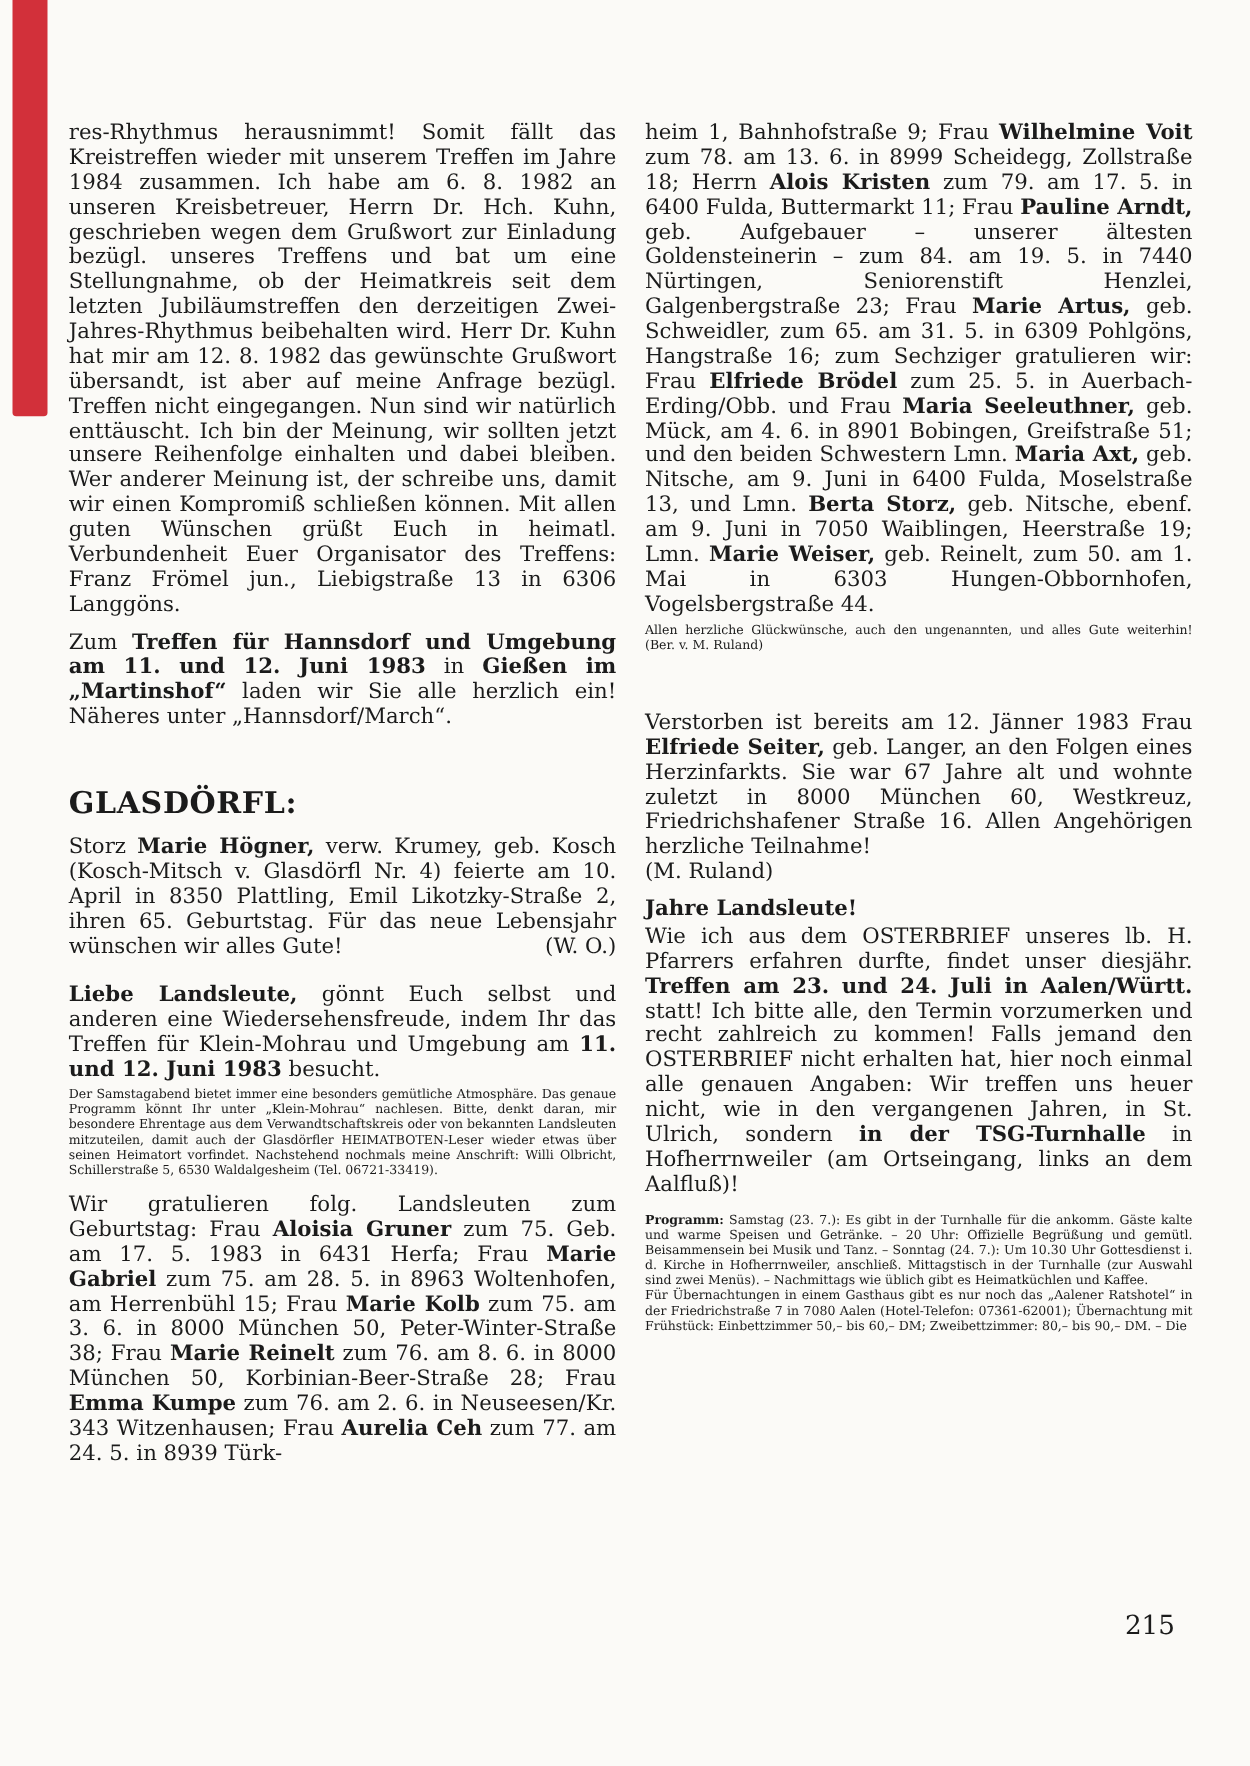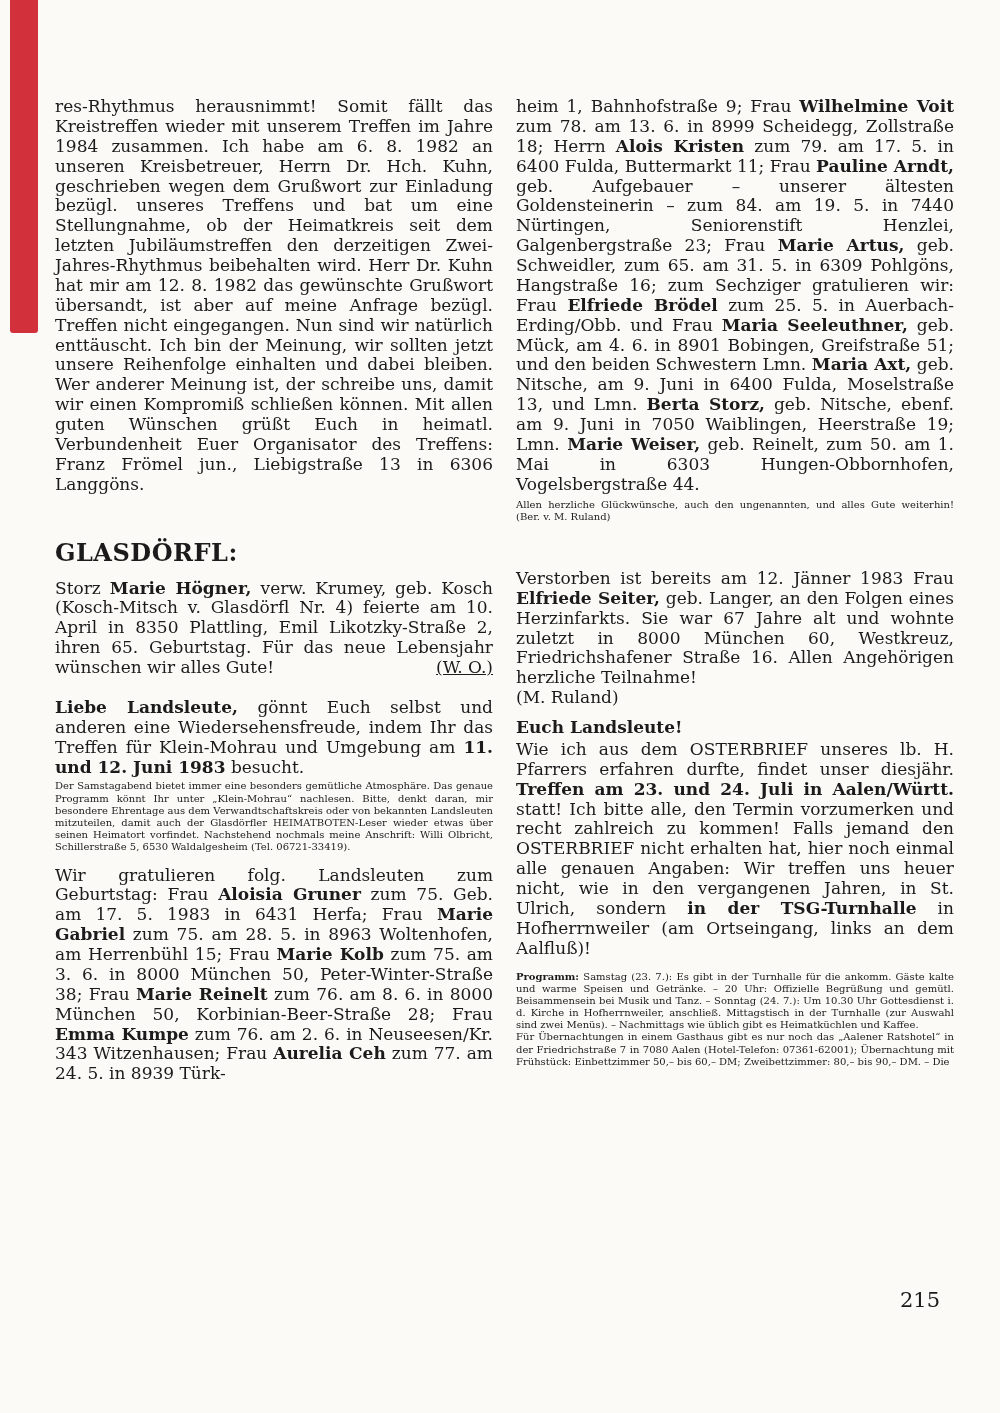--- a/index.html
+++ b/index.html
@@ -23,46 +23,47 @@
   .col-right { left: 516px; width: 438px; }
   .column p { margin: 0; }
   .paragraph { text-align: justify; }
   .normal  { font-size: 17px;   line-height: 1.17; }
   .small   { font-size: 10px; line-height: 1.22; }
   .heading {
     font-size: 24px; font-weight: bold;
     letter-spacing: 0.5px; text-align: left;
   }
   .bold { font-weight: bold; }
-  .run-right { float: right; text-decoration: underline; }
+  .run-right { float: right; }
   .align-right { text-align: left; }
   .page-number {
     position: absolute;
     right: 60px; top: 1288px;
     font-size: 21px;
   }
 </style>
 </head>
 <body style="background: rgb(251, 250, 247); color: rgb(27, 27, 27);">
 
 <div class="ribbon" style="background: rgb(210, 48, 58);"></div>
 
 <div class="column col-left">
     <p class="paragraph normal" style="margin-top: 0px;"><span class="">res-Rhythmus herausnimmt! Somit fällt das Kreistreffen wieder mit unserem Treffen im Jahre 1984 zusammen. Ich habe am 6. 8. 1982 an unseren Kreisbetreuer, Herrn Dr. Hch. Kuhn, geschrieben wegen dem Grußwort zur Einladung bezügl. unseres Treffens und bat um eine Stellungnahme, ob der Heimatkreis seit dem letzten Jubiläumstreffen den derzeitigen Zwei-Jahres-Rhythmus beibehalten wird. Herr Dr. Kuhn hat mir am 12. 8. 1982 das gewünschte Grußwort übersandt, ist aber auf meine Anfrage bezügl. Treffen nicht eingegangen. Nun sind wir natürlich enttäuscht. Ich bin der Meinung, wir sollten jetzt unsere Reihenfolge einhalten und dabei bleiben. Wer anderer Meinung ist, der schreibe uns, damit wir einen Kompromiß schließen können. Mit allen guten Wünschen grüßt Euch in heimatl. Verbundenheit Euer Organisator des Treffens: Franz Frömel jun., Liebigstraße 13 in 6306 Langgöns.</span></p>
+    <p class="paragraph normal" style="margin-top: 10px;"><span class="">Zum </span><span class="bold">Treffen für Hannsdorf und Umgebung am 11. und 12. Juni 1983</span><span class=""> in </span><span class="bold">Gießen im „Martinshof“</span><span class=""> laden wir Sie alle herzlich ein! Näheres unter „Hannsdorf/March“.</span></p>
     <p class="heading normal" style="margin-top: 44px;"><span class="bold">GLASDÖRFL:</span></p>
     <p class="paragraph normal" style="margin-top: 12px;"><span class="">Storz </span><span class="bold">Marie Högner,</span><span class=""> verw. Krumey, geb. Kosch (Kosch-Mitsch v. Glasdörfl Nr. 4) feierte am 10. April in 8350 Plattling, Emil Likotzky-Straße 2, ihren 65. Geburtstag. Für das neue Lebensjahr wünschen wir alles Gute!</span><span class=" run-right">(W. O.)</span></p>
     <p class="paragraph normal" style="margin-top: 20px;"><span class="bold">Liebe Landsleute,</span><span class=""> gönnt Euch selbst und anderen eine Wiedersehensfreude, indem Ihr das Treffen für Klein-Mohrau und Umgebung am </span><span class="bold">11. und 12. Juni 1983</span><span class=""> besucht.</span></p>
     <p class="paragraph small" style="margin-top: 3px;"><span class="">Der Samstagabend bietet immer eine besonders gemütliche Atmosphäre. Das genaue Programm könnt Ihr unter „Klein-Mohrau“ nachlesen. Bitte, denkt daran, mir besondere Ehrentage aus dem Verwandtschaftskreis oder von bekannten Landsleuten mitzuteilen, damit auch der Glasdörfler HEIMATBOTEN-Leser wieder etwas über seinen Heimatort vorfindet. Nachstehend nochmals meine Anschrift: Willi Olbricht, Schillerstraße 5, 6530 Waldalgesheim (Tel. 06721-33419).</span></p>
     <p class="paragraph normal" style="margin-top: 12px;"><span class="">Wir gratulieren folg. Landsleuten zum Geburtstag: Frau </span><span class="bold">Aloisia Gruner</span><span class=""> zum 75. Geb. am 17. 5. 1983 in 6431 Herfa; Frau </span><span class="bold">Marie Gabriel</span><span class=""> zum 75. am 28. 5. in 8963 Woltenhofen, am Herrenbühl 15; Frau </span><span class="bold">Marie Kolb</span><span class=""> zum 75. am 3. 6. in 8000 München 50, Peter-Winter-Straße 38; Frau </span><span class="bold">Marie Reinelt</span><span class=""> zum 76. am 8. 6. in 8000 München 50, Korbinian-Beer-Straße 28; Frau </span><span class="bold">Emma Kumpe</span><span class=""> zum 76. am 2. 6. in Neuseesen/Kr. 343 Witzenhausen; Frau </span><span class="bold">Aurelia Ceh</span><span class=""> zum 77. am 24. 5. in 8939 Türk-</span></p>
   </div>
 
 <div class="column col-right">
     <p class="paragraph normal" style="margin-top: 0px;"><span class="">heim 1, Bahnhofstraße 9; Frau </span><span class="bold">Wilhelmine Voit</span><span class=""> zum 78. am 13. 6. in 8999 Scheidegg, Zollstraße 18; Herrn </span><span class="bold">Alois Kristen</span><span class=""> zum 79. am 17. 5. in 6400 Fulda, Buttermarkt 11; Frau </span><span class="bold">Pauline Arndt,</span><span class=""> geb. Aufgebauer – unserer ältesten Goldensteinerin – zum 84. am 19. 5. in 7440 Nürtingen, Seniorenstift Henzlei, Galgenbergstraße 23; Frau </span><span class="bold">Marie Artus,</span><span class=""> geb. Schweidler, zum 65. am 31. 5. in 6309 Pohlgöns, Hangstraße 16; zum Sechziger gratulieren wir: Frau </span><span class="bold">Elfriede Brödel</span><span class=""> zum 25. 5. in Auerbach-Erding/Obb. und Frau </span><span class="bold">Maria Seeleuthner,</span><span class=""> geb. Mück, am 4. 6. in 8901 Bobingen, Greifstraße 51; und den beiden Schwestern Lmn. </span><span class="bold">Maria Axt,</span><span class=""> geb. Nitsche, am 9. Juni in 6400 Fulda, Moselstraße 13, und Lmn. </span><span class="bold">Berta Storz,</span><span class=""> geb. Nitsche, ebenf. am 9. Juni in 7050 Waiblingen, Heerstraße 19; Lmn. </span><span class="bold">Marie Weiser,</span><span class=""> geb. Reinelt, zum 50. am 1. Mai in 6303 Hungen-Obbornhofen, Vogelsbergstraße 44.</span></p>
     <p class="paragraph small" style="margin-top: 4px;"><span class="">Allen herzliche Glückwünsche, auch den ungenannten, und alles Gute weiterhin! (Ber. v. M. Ruland)</span></p>
     <p class="paragraph normal" style="margin-top: 46px;"><span class="">Verstorben ist bereits am 12. Jänner 1983 Frau </span><span class="bold">Elfriede Seiter,</span><span class=""> geb. Langer, an den Folgen eines Herzinfarkts. Sie war 67 Jahre alt und wohnte zuletzt in 8000 München 60, Westkreuz, Friedrichshafener Straße 16. Allen Angehörigen herzliche Teilnahme!</span></p>
     <p class="paragraph normal align-right" style="margin-top: 0px;"><span class="">(M. Ruland)</span></p>
-    <p class="paragraph normal" style="margin-top: 10px;"><span class="bold">Euch Landsleute!</span></p>
+    <p class="paragraph normal" style="margin-top: 10px;"><span class="bold">Jahre Landsleute!</span></p>
     <p class="paragraph normal" style="margin-top: 2px;"><span class="">Wie ich aus dem OSTERBRIEF unseres lb. H. Pfarrers erfahren durfte, findet unser diesjähr. </span><span class="bold">Treffen am 23. und 24. Juli in Aalen/Württ.</span><span class=""> statt! Ich bitte alle, den Termin vorzumerken und recht zahlreich zu kommen! Falls jemand den OSTERBRIEF nicht erhalten hat, hier noch einmal alle genauen Angaben: Wir treffen uns heuer nicht, wie in den vergangenen Jahren, in St. Ulrich, sondern </span><span class="bold">in der TSG-Turnhalle</span><span class=""> in Hofherrnweiler (am Ortseingang, links an dem Aalfluß)!</span></p>
     <p class="paragraph small" style="margin-top: 12px;"><span class="bold">Programm:</span><span class=""> Samstag (23. 7.): Es gibt in der Turnhalle für die ankomm. Gäste kalte und warme Speisen und Getränke. – 20 Uhr: Offizielle Begrüßung und gemütl. Beisammensein bei Musik und Tanz. – Sonntag (24. 7.): Um 10.30 Uhr Gottesdienst i. d. Kirche in Hofherrnweiler, anschließ. Mittagstisch in der Turnhalle (zur Auswahl sind zwei Menüs). – Nachmittags wie üblich gibt es Heimatküchlen und Kaffee.</span></p>
     <p class="paragraph small" style="margin-top: 0px;"><span class="">Für Übernachtungen in einem Gasthaus gibt es nur noch das „Aalener Ratshotel“ in der Friedrichstraße 7 in 7080 Aalen (Hotel-Telefon: 07361-62001); Übernachtung mit Frühstück: Einbettzimmer 50,– bis 60,– DM; Zweibettzimmer: 80,– bis 90,– DM. – Die</span></p>
   </div>
 
 <div class="page-number">215</div>
 
 </body></html>

